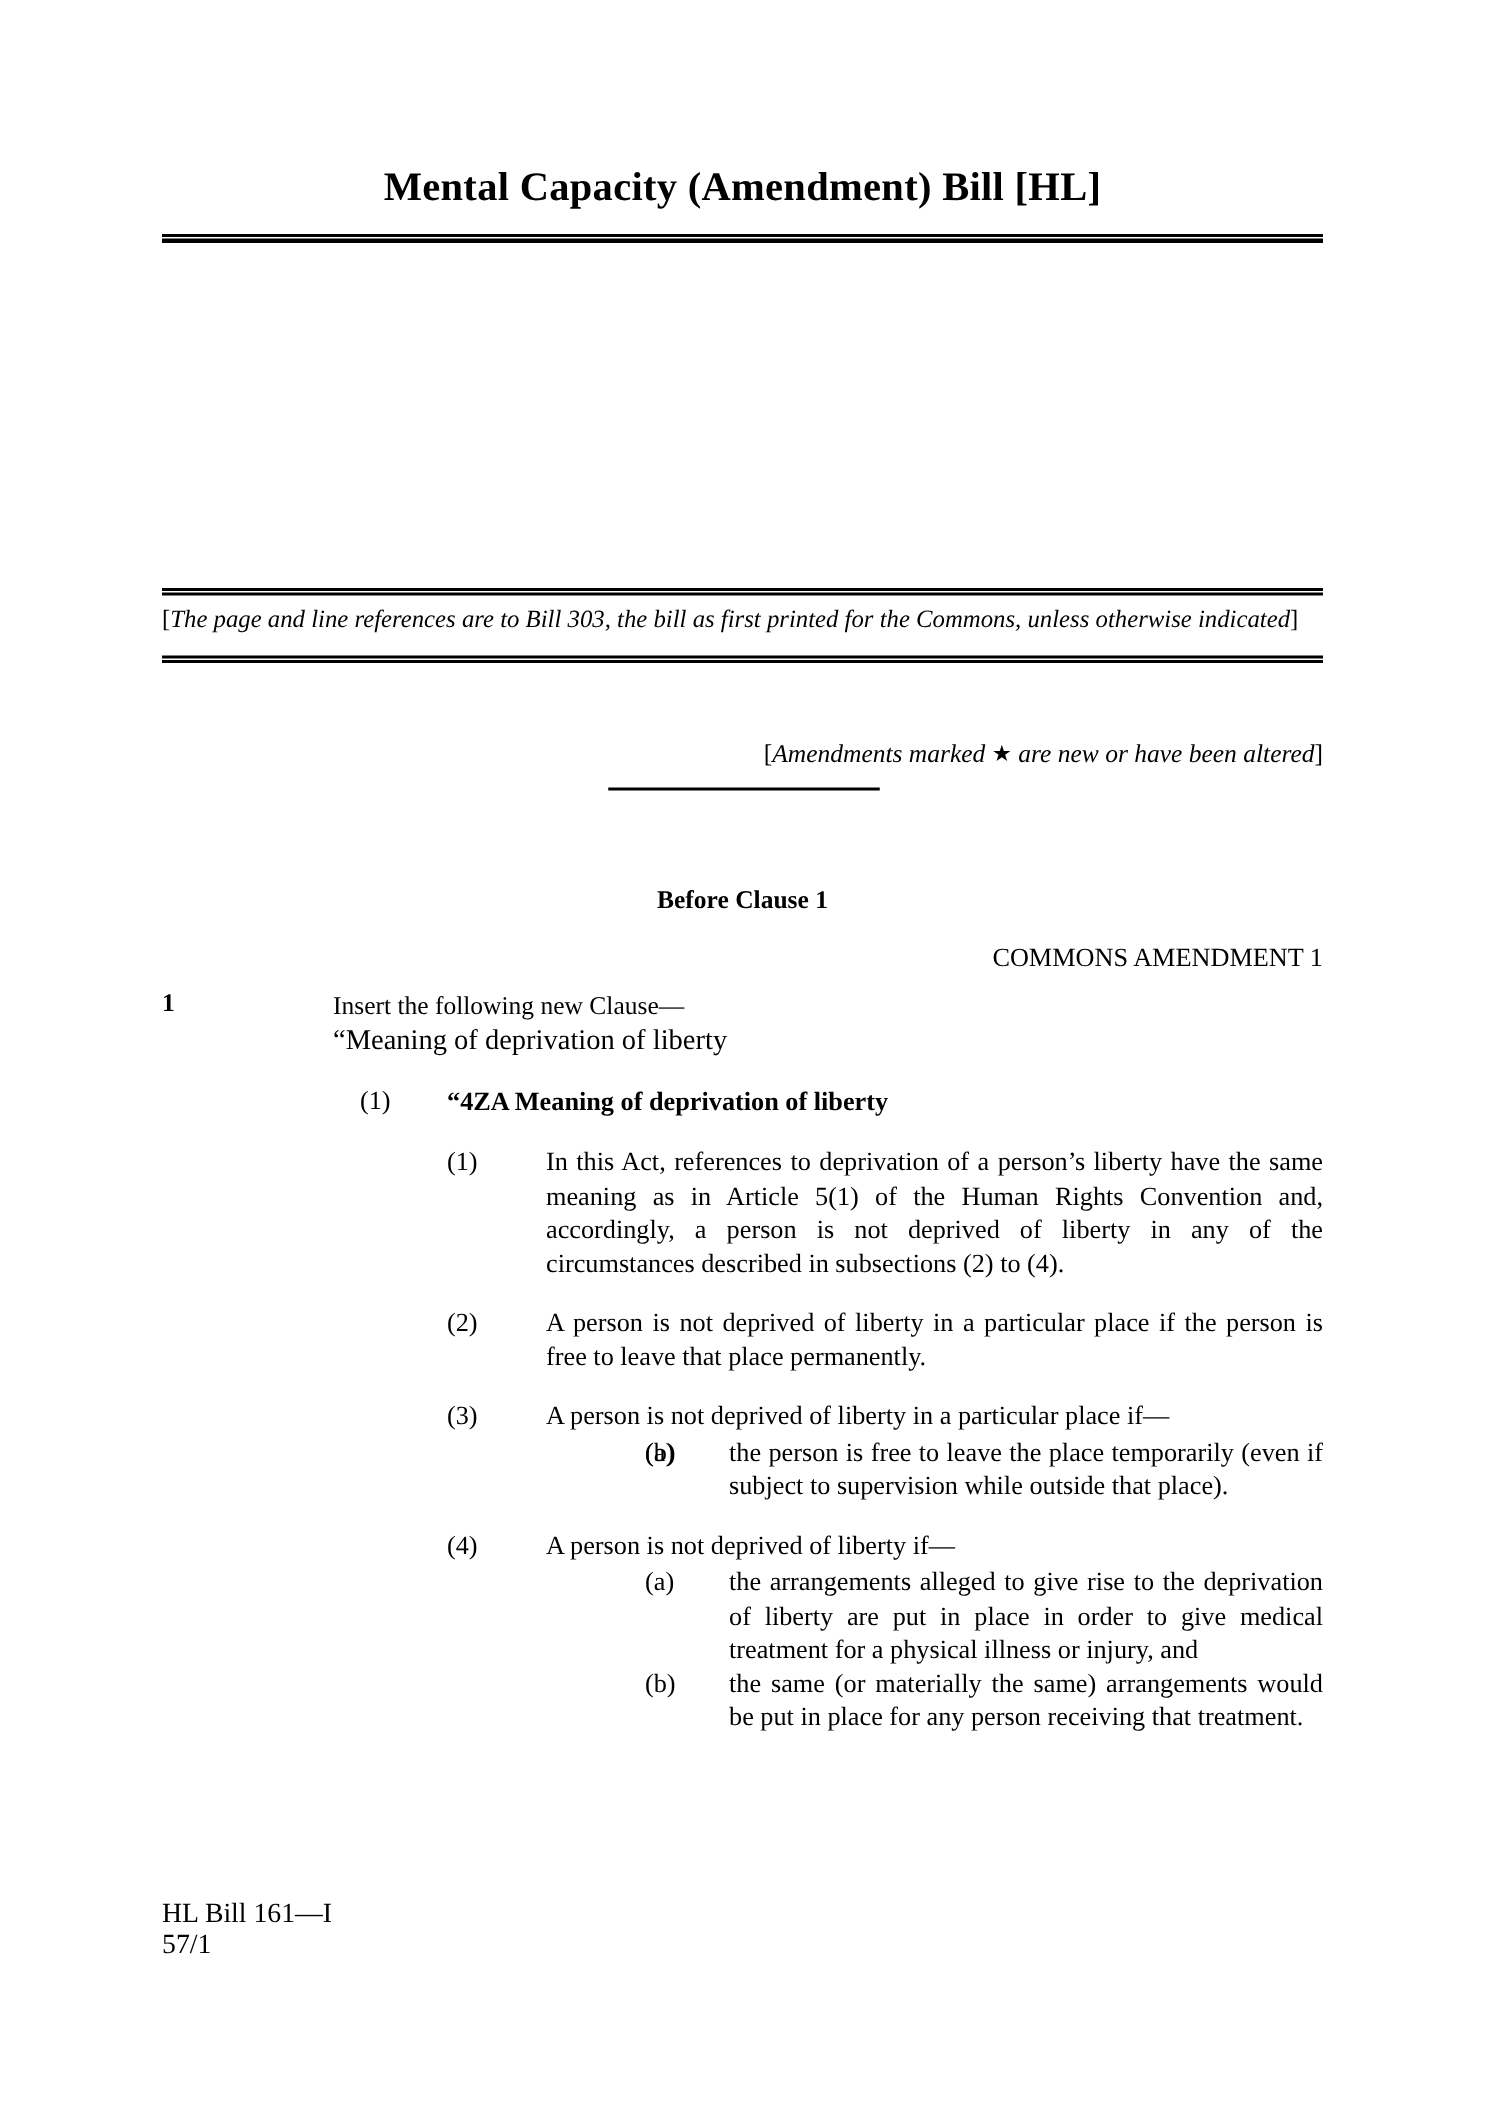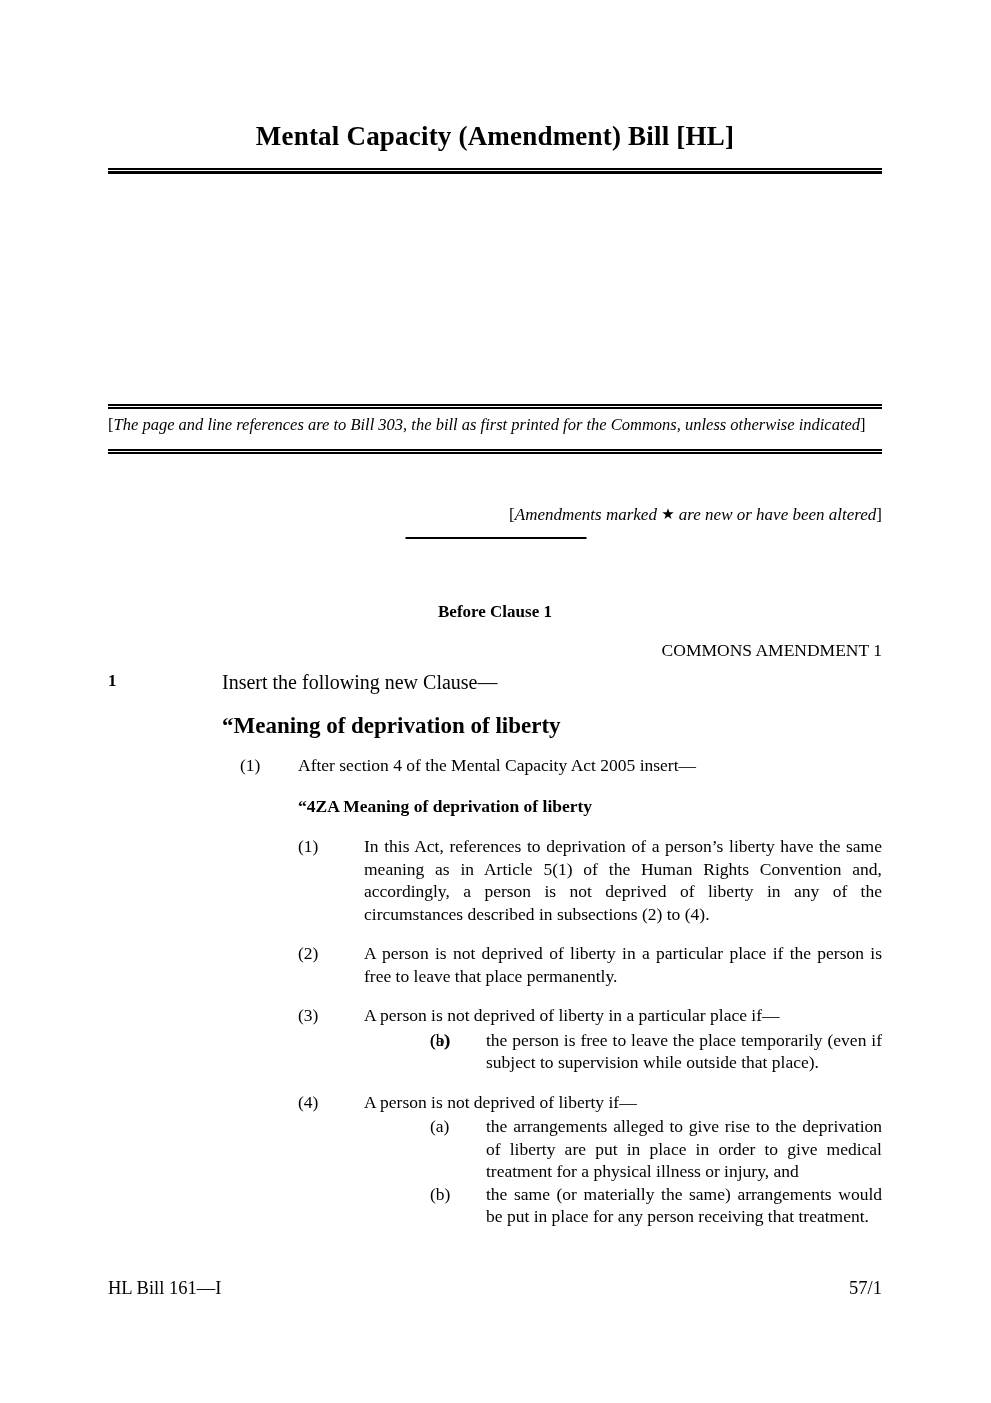--- a/index.html
+++ b/index.html
@@ -12,21 +12,21 @@
     height: 1403px;
     font-family: "Liberation Serif", "DejaVu Serif", serif;
     color: #000000;
     position: relative;
     overflow: hidden;
   }
 
   .page {
     position: absolute;
     left: 0;
-    top: 16px;
+    top: 4px;
     width: 991px;
     height: 1375px;
   }
 
   
   .band {
     position: absolute;
     left: 108px;
     width: 774px;
   }
@@ -147,29 +147,28 @@
   .amend-num {
     position: absolute;
     left: 0px;
     top: 0;
     width: 60px;
     font-size: 17px;
     font-weight: bold;
   }
   .amend-lead {
     margin-left: 114px;
-    font-size: 20px;
+    font-size: 17px;
     line-height: 23px;
   }
 
   .new-clause-title {
     margin-left: 114px;
-    margin-top: 20px;
-    font-size: 23px;
-    font-weight: bold;
+    font-size: 19px;
+    font-weight: normal;
     line-height: 23px;
   }
 
   
   .lvl1 {
     position: relative;
     margin-left: 132px;
     margin-top: 17px;
     padding-left: 58px;
     font-size: 17.5px;
@@ -235,20 +234,21 @@
   
   .footer {
     position: absolute;
     left: 108px;
     top: 1262px;
     width: 774px;
     font-size: 18.5px;
     display: flex;
     justify-content: space-between;
     align-items: baseline;
+    flex-direction: column;
   }
 </style>
 </head>
 <body>
 
 <div class="page">
 
   <div class="band doc-title">Mental Capacity (Amendment) Bill [HL]</div>
 
   <div class="band rule-double-title">
@@ -287,21 +287,20 @@
 
     <div class="amend-row">
       <div class="amend-num">1</div>
       <div class="amend-lead">Insert the following new Clause—</div>
     </div>
 
     <div class="new-clause-title">“Meaning of deprivation of liberty</div>
 
     <div class="lvl1">
       <span class="marker">(1)</span>
-      <span>After section 4 of the Mental Capacity Act 2005 insert—</span>
     </div>
 
     <div class="inserted-heading">“4ZA Meaning of deprivation of liberty</div>
 
     <div class="lvl2">
       <span class="marker">(1)</span>
       <span>In this Act, references to deprivation of a person’s liberty have the same meaning as in Article 5(1) of the Human Rights Convention and, accordingly, a person is not deprived of liberty in any of the circumstances described in subsections (2) to (4).</span>
     </div>
 
     <div class="lvl2">

